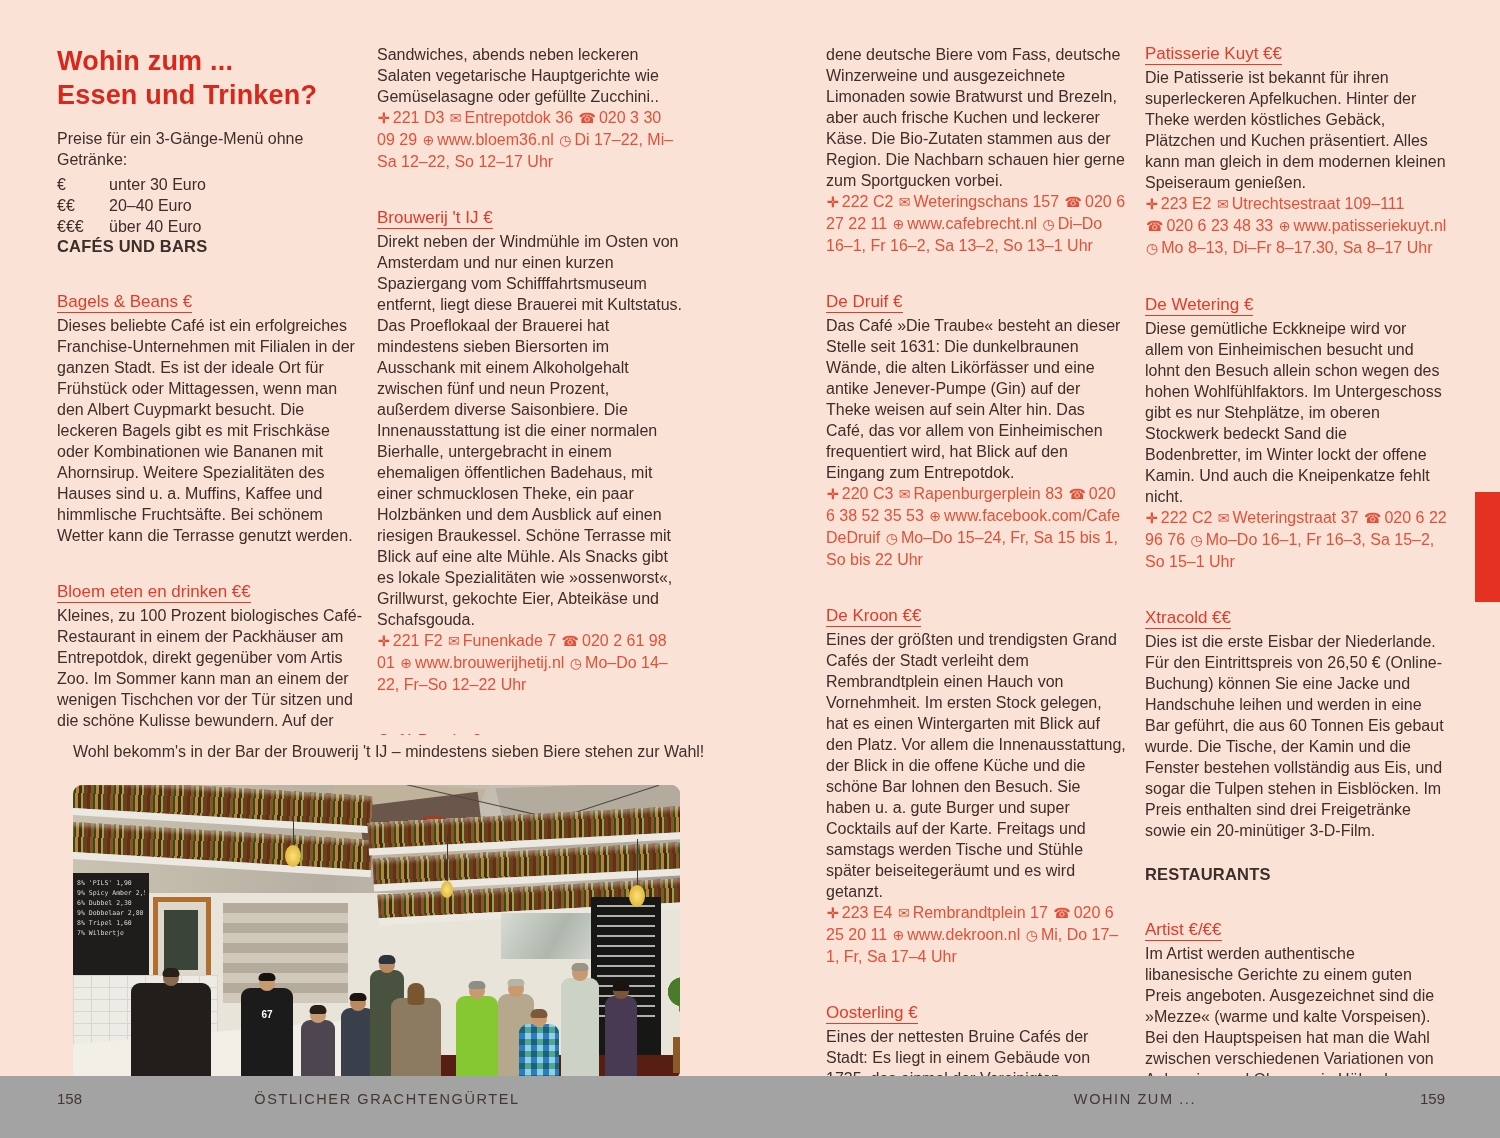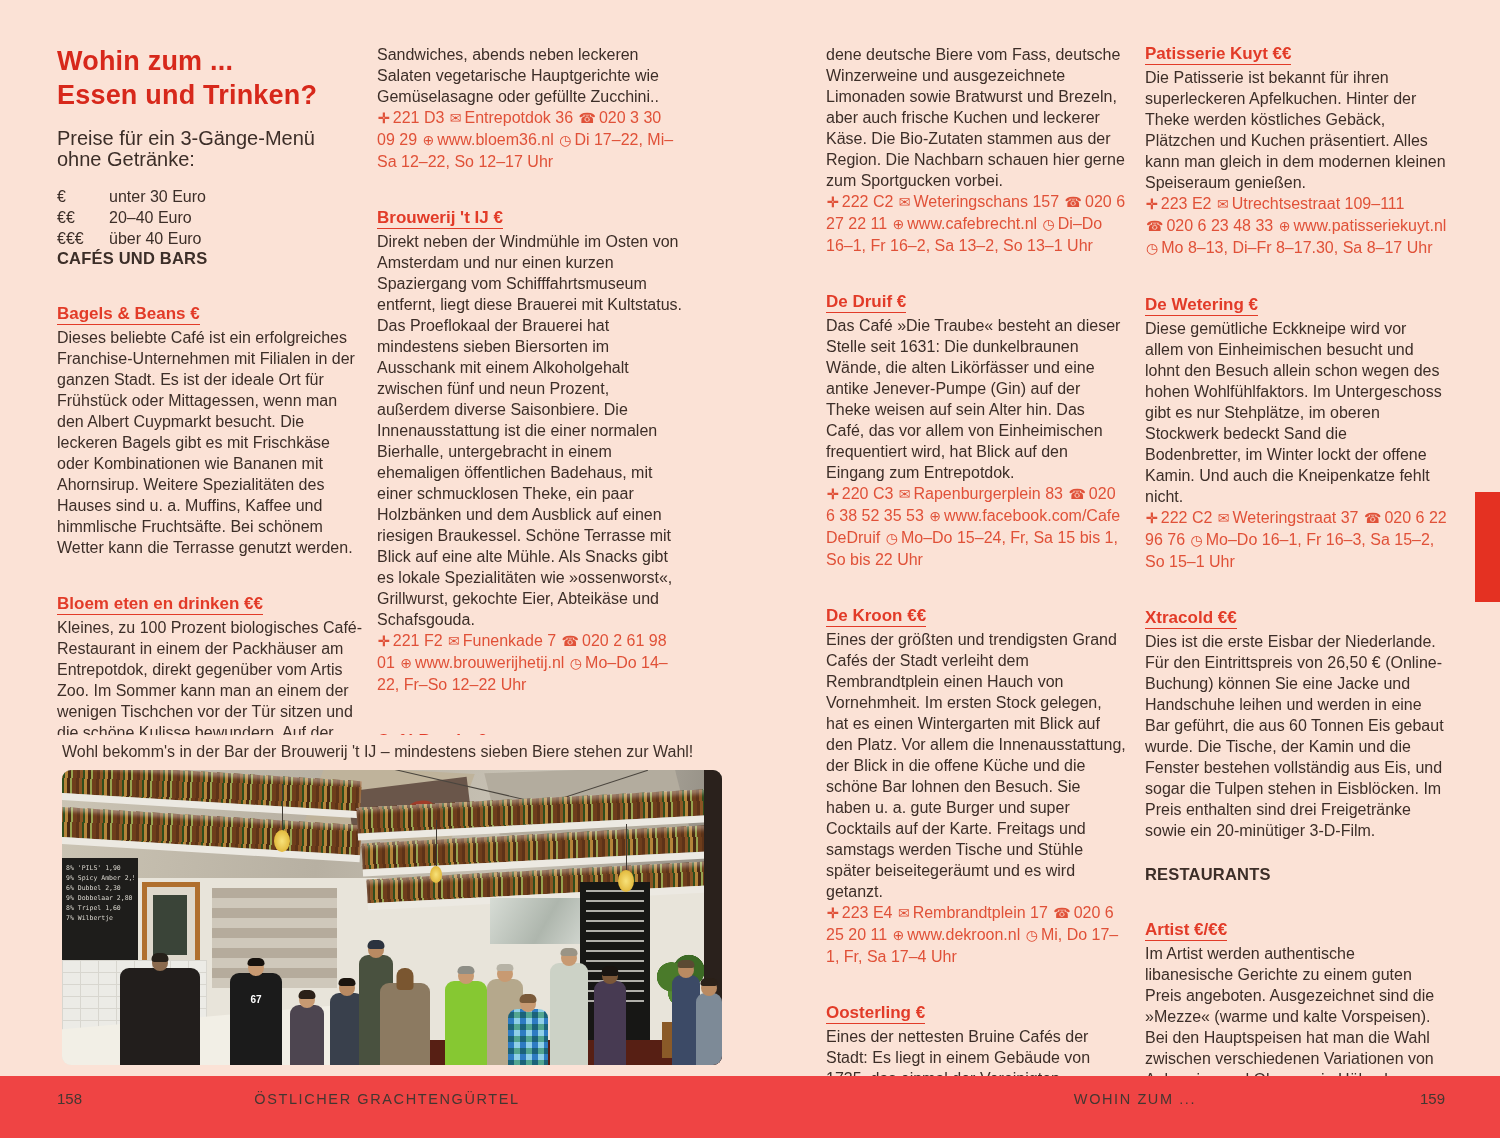--- a/index.html
+++ b/index.html
@@ -9,36 +9,36 @@
   
   .col{position:absolute;top:44px;z-index:1;color:#3c2e28;}
   .col.c1{left:57px;width:306px;}
   .col.c2{left:377px;width:306px;}
   .col.c3{left:826px;width:300px;}
   .col.c4{left:1145px;width:302px;}
   .col-blocks > :first-child{margin-top:0 !important;}
 
   h1,h2,h3,p{margin:0;padding:0;}
   .title{color:#d7281b;font-size:27px;font-weight:700;line-height:34px;letter-spacing:.2px;margin-bottom:16px;}
-  .intro{font-size:20px;line-height:21px;margin-bottom:16px;}
+  .intro{font-size:16px;line-height:21px;margin-bottom:4px;}
   .price-row{display:flex;font-size:16px;line-height:21px;}
   .price-sym{width:52px;flex:none;}
   .section{font-size:16.5px;font-weight:700;letter-spacing:.2px;color:#3c2e28;margin:24px 0 8px;}
-  .entry-heading{font-size:17px;font-weight:700;color:#e23b28;margin:36px 0 3px;}
+  .entry-heading{font-size:17px;font-weight:400;color:#e23b28;margin:36px 0 3px;}
   .entry-heading .u{border-bottom:1.5px solid #e23b28;padding-bottom:1px;}
   .body{font-size:16px;line-height:21px;hyphens:auto;-webkit-hyphens:auto;}
   .contact{font-size:16px;line-height:21px;color:#e05138;}
   .ic{font-size:14px;margin:0 3px 0 1px;}
   .ic-map{font-weight:700;}
 
   
-  .photo-block{position:absolute;left:5px;top:735px;width:740px;height:343px;background:#fbe2d6;
+  .photo-block{position:absolute;left:16px;top:735px;width:740px;height:343px;background:#fbe2d6;
     padding-left:57px;box-sizing:border-box;z-index:3;}
   .caption{font-size:16px;color:#3e3029;padding-top:8px;}
-  .photo{position:relative;margin-top:9px;width:660px;height:295px;background:#e8e4da;overflow:hidden;border-radius:9px;}
+  .photo{position:relative;margin-top:24px;width:607px;height:295px;background:#e8e4da;overflow:hidden;border-radius:9px;}
   .photo *{position:absolute;}
   .ceiling{left:0;top:0;width:660px;height:108px;
     background:linear-gradient(100deg,#cbc4b4 0%,#b7b0a2 40%,#c9c3b6 70%,#8f8a80 100%);}
   .patch1{left:250px;top:0;width:150px;height:70px;background:#bfb39b;transform:skew(-20deg,3deg);}
   .patch2{left:430px;top:0;width:190px;height:62px;background:#b3ac9e;transform:skew(14deg,-2deg);}
   .banner{left:288px;top:14px;width:120px;height:48px;background:#6a564a;transform:rotate(-7deg);}
   .banner i{left:58px;top:18px;width:26px;height:14px;border-radius:50%;background:#a03c2a;}
   .wire{height:1px;background:#4a453e;}
   .w1{left:300px;top:18px;width:230px;transform:rotate(13deg);}
   .w2{left:420px;top:26px;width:170px;transform:rotate(-18deg);}
@@ -82,21 +82,21 @@
   .person .hair{position:absolute;left:50%;transform:translateX(-50%);top:-2px;width:17px;border-radius:8px 8px 4px 4px;}
   .person .torso{position:absolute;left:0;top:13px;width:100%;border-radius:9px 9px 0 0;}
   .person .num{position:absolute;left:50%;transform:translateX(-50%);top:34px;color:#fff;
     font-size:10px;font-weight:700;z-index:6;}
   .torso-plaid{background:repeating-linear-gradient(90deg,#2e7cc2 0 6px,#8fd0e8 6px 12px),
     repeating-linear-gradient(0deg,rgba(60,160,80,.55) 0 6px,rgba(255,255,255,.35) 6px 12px) !important;
     background-blend-mode:multiply;}
   .stool{left:600px;top:252px;width:14px;height:36px;background:#8a5a28;}
 
   
-  .footer{position:absolute;left:0;bottom:0;width:1500px;height:62px;background:#ef4444;z-index:3;
+  .footer{position:absolute;left:0;bottom:0;width:1500px;height:62px;background:#a3a3a3;z-index:3;
     color:#443731;}
   .pgnum{position:absolute;top:14px;font-size:15px;}
   .pg-l{left:57px;}
   .pg-r{right:55px;}
   .foot-label{position:absolute;top:15px;font-size:14.5px;letter-spacing:1.6px;font-weight:400;}
   .foot-left{left:57px;width:660px;text-align:center;}
   .foot-right{left:825px;width:620px;text-align:center;}
 
   .red-tab{position:absolute;left:1475px;top:492px;width:25px;height:110px;background:#e43122;z-index:4;}
 </style>

